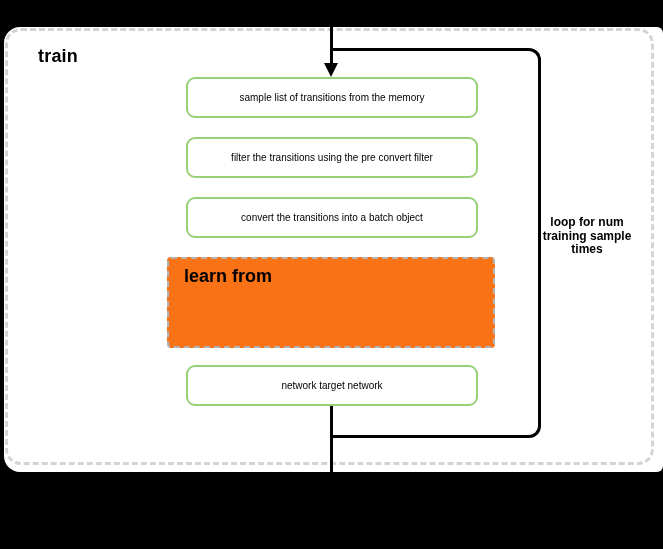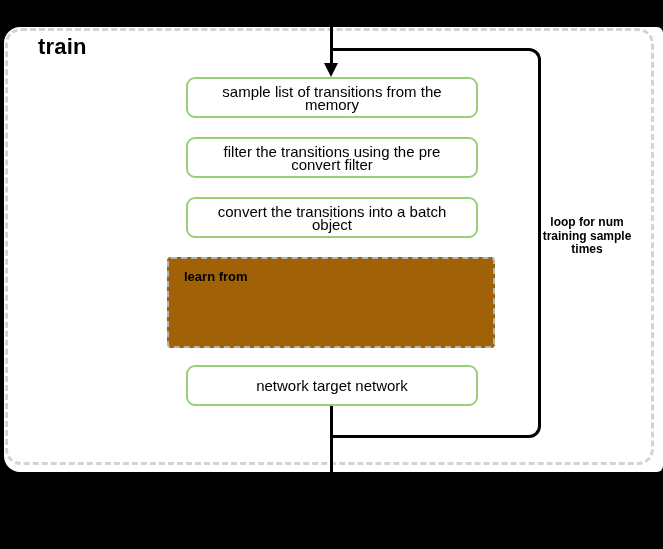--- a/index.html
+++ b/index.html
@@ -22,22 +22,22 @@
   .frame {
     position: absolute;
     left: 5px; top: 28px;
     width: 649px; height: 437px;
     box-sizing: border-box;
     border: 3px dashed var(--frame-border, #d4d4d4);
     border-radius: 16px;
   }
   .group-title {
     position: absolute;
-    left: 38px; top: 34px;
-    font-size: 22px;
+    left: 38px; top: 46px;
+    font-size: 18px;
     font-weight: bold;
     letter-spacing: 0.2px;
   }
   .loop-rect {
     position: absolute;
     left: 331px; top: 48px;
     width: 210px; height: 390px;
     box-sizing: border-box;
     border: 3px solid var(--stroke, #000);
     border-left: none;
@@ -68,38 +68,38 @@
     left: 186px;
     width: 292px; height: 41px;
     box-sizing: border-box;
     background: #fff;
     border: 2.5px solid var(--step-border, #97d077);
     border-radius: 9px;
     display: flex;
     align-items: center;
     justify-content: center;
     text-align: center;
-    font-size: 15px;
+    font-size: 10px;
     line-height: 13px;
     padding: 0 10px;
   }
   #step-1 { top: 77px; }
   #step-2 { top: 137px; }
   #step-3 { top: 197px; justify-content: center; }
   #step-4 { top: 365px; }
   .subprocess {
     position: absolute;
     left: 167px; top: 257px;
     width: 328px; height: 91px;
     box-sizing: border-box;
-    background: #a16207;
+    background: #f97316;
     border: 2px dashed var(--subprocess-border, #b3b3b3);
     border-radius: 4px;
     padding: 7px 0 0 15px;
-    font-size: 13px;
+    font-size: 18px;
     font-weight: bold;
     line-height: 21px;
   }
   .loop-label {
     position: absolute;
     left: 536px; top: 216px;
     width: 102px;
     text-align: center;
     font-size: 12px;
     font-weight: bold;

